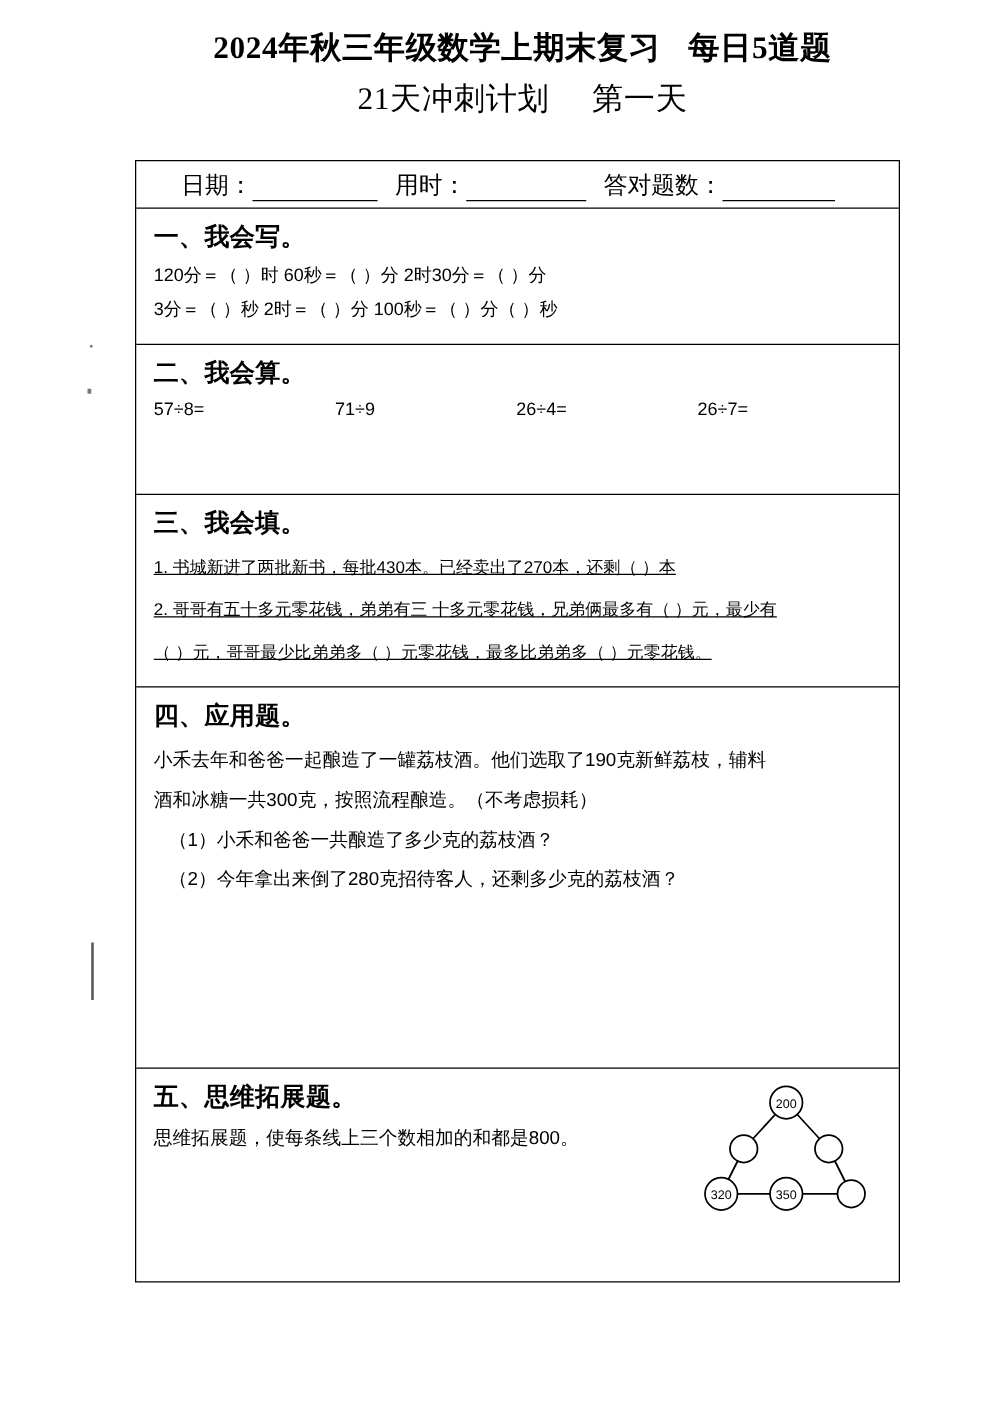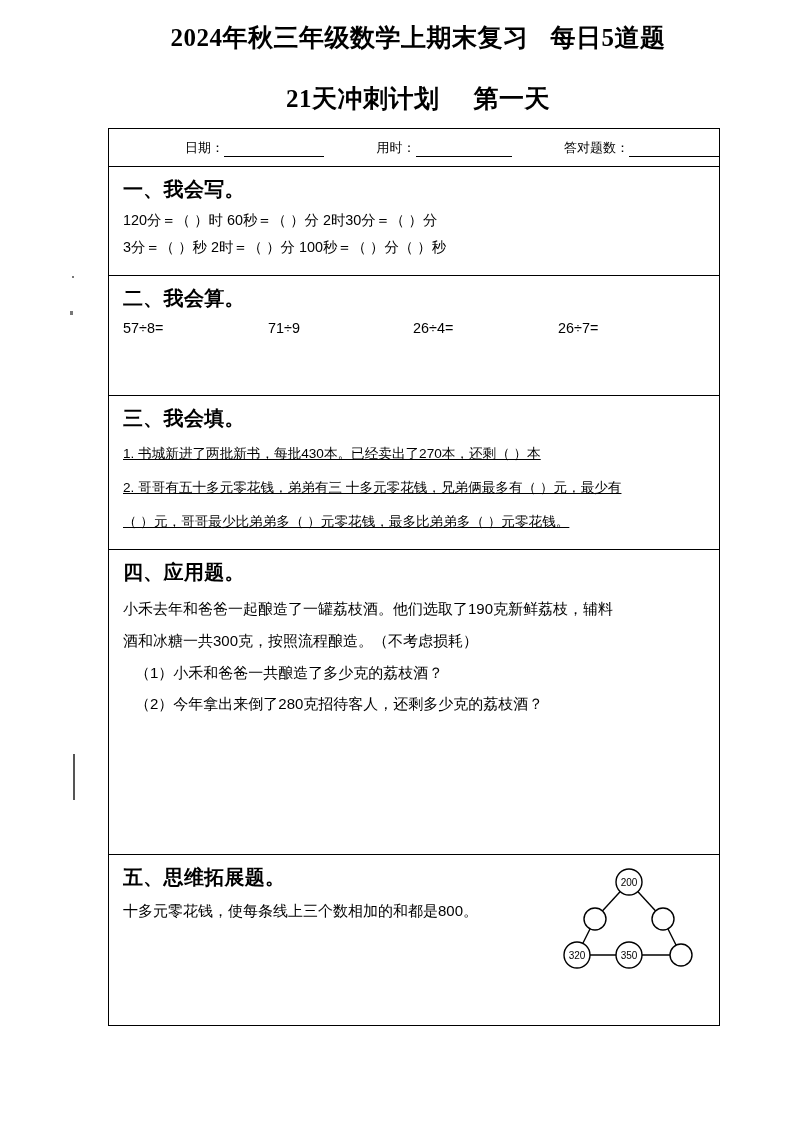--- a/index.html
+++ b/index.html
@@ -28,23 +28,23 @@
   }
   .title-line1 {
     font-family: "Liberation Serif", serif;
     font-weight: bold;
     font-size: 25px;
     letter-spacing: 0.5px;
     white-space: nowrap;
   }
   .title-line2 {
     font-family: "Liberation Serif", serif;
-    font-weight: bold;
+    font-weight: normal;
     font-size: 25px;
-    margin-top: 28px;
+    margin-top: 8px;
     letter-spacing: 0.5px;
   }
   .title-line2 .gap { display: inline-block; width: 34px; }
   .title-line1 .gap { display: inline-block; width: 22px; }
 
   
   .sheet {
     position: absolute;
     left: 108px; top: 128px;
     width: 612px;
@@ -61,21 +61,21 @@
   
   .info-row {
     height: 38px;
     display: flex;
     align-items: center;
     font-family: "Liberation Serif", serif;
     font-size: 15.5px;
     padding-left: 36px;
   }
   .info-item { display: flex; align-items: flex-end; white-space: nowrap; }
-  .info-label { font-size: 13px; margin-left: 40px; }
+  .info-label { font-size: 19px; }
   .blank {
     display: inline-block;
     border-bottom: 1px solid #000;
     height: 14px;
   }
   .b1 { width: 100px; }
   .b2 { width: 96px; }
   .b3 { width: 90px; }
   .sp { display: inline-block; width: 14px; }
 
@@ -208,21 +208,21 @@
     <div class="row s4">
       <div class="sec-head">四、应用题。</div>
       <div class="stem">小禾去年和爸爸一起酿造了一罐荔枝酒。他们选取了190克新鲜荔枝，辅料</div>
       <div class="stem">酒和冰糖一共300克，按照流程酿造。（不考虑损耗）</div>
       <div class="sub">（1）小禾和爸爸一共酿造了多少克的荔枝酒？</div>
       <div class="sub">（2）今年拿出来倒了280克招待客人，还剩多少克的荔枝酒？</div>
     </div>
 
     <div class="row s5">
       <div class="sec-head">五、思维拓展题。</div>
-      <div class="stem">十多元零花钱，使每条线上三个数相加的和都是800。</div>
+      <div class="stem">思维拓展题，使每条线上三个数相加的和都是800。</div>
 
       <div class="fig">
         <svg width="150" height="120" viewBox="0 0 150 120">
 
           <line x1="74" y1="23" x2="40" y2="60" stroke="#000" stroke-width="1.4"></line>
           <line x1="74" y1="23" x2="108" y2="60" stroke="#000" stroke-width="1.4"></line>
           <line x1="40" y1="60" x2="22" y2="96" stroke="#000" stroke-width="1.4"></line>
           <line x1="108" y1="60" x2="126" y2="96" stroke="#000" stroke-width="1.4"></line>
           <line x1="22" y1="96" x2="126" y2="96" stroke="#000" stroke-width="1.4"></line>
 

